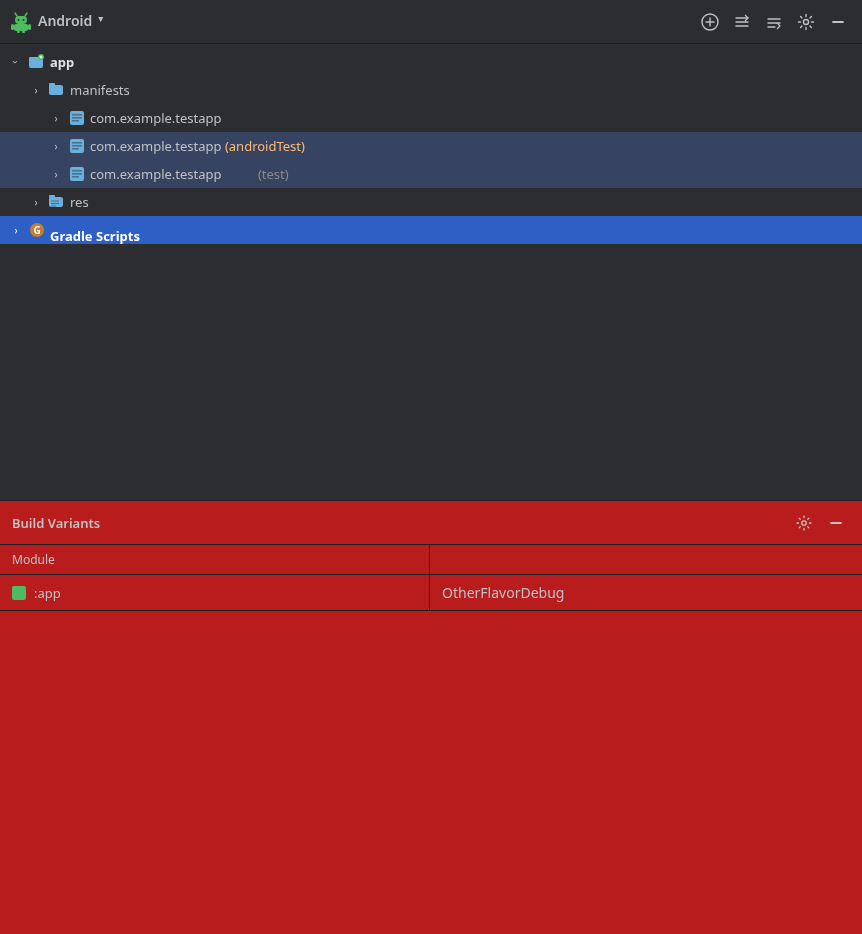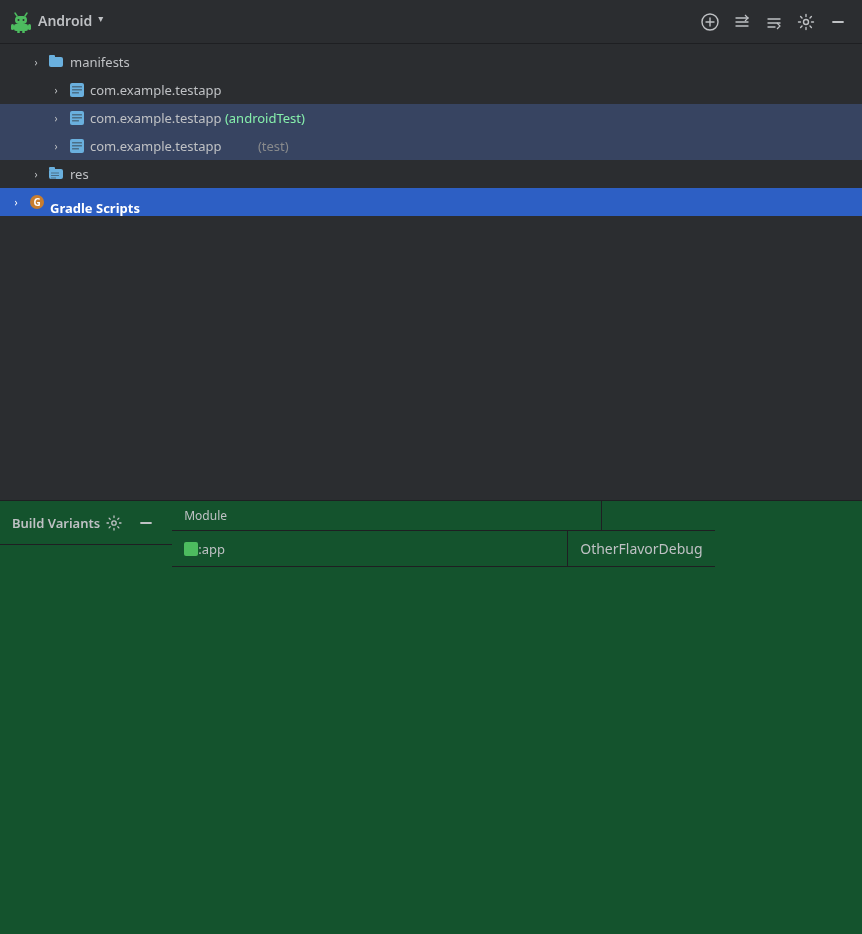--- a/index.html
+++ b/index.html
@@ -133,24 +133,24 @@
     .item-label.bold { font-weight: 700; color: #e0e0e0; }
 
     
     .panel-divider {
       height: 1px;
       background: #1e1f22;
     }
 
     
     .build-variants-panel {
-      background: #14532d;
-      flex: 1;
-      display: flex;
-      flex-direction: row;
+      background: #b91c1c;
+      flex: 1;
+      display: flex;
+      flex-direction: column;
     }
 
     .bv-header {
       height: 44px;
       display: flex;
       align-items: center;
       padding: 0 12px;
       border-bottom: 1px solid #1e1f22;
       flex-shrink: 0;
     }
@@ -199,27 +199,28 @@
     }
 
     .bv-table-row {
       display: flex;
       height: 36px;
       border-bottom: 1px solid #1e1f22;
       cursor: pointer;
     }
 
     .bv-cell-module {
-      width: 396px;
+      width: 430px;
       display: flex;
       align-items: center;
       padding: 0 12px;
       font-size: 13px;
       color: #bfc1c4;
       border-right: 1px solid #1e1f22;
+      gap: 8px;
     }
 
     .bv-cell-variant {
       flex: 1;
       display: flex;
       align-items: center;
       padding: 0 12px;
       font-size: 14px;
       color: #bfc1c4;
     }
@@ -311,20 +312,33 @@
         <button class="toolbar-btn">
           <svg width="18" height="18" viewBox="0 0 18 18" fill="none">
             <line x1="4" y1="9" x2="14" y2="9" stroke="#bfc1c4" stroke-width="1.8" stroke-linecap="round"></line>
           </svg>
         </button>
       </div>
     </div>
 
     <div class="file-tree">
 
+      <div class="tree-item indent-0">
+        <div class="expand-arrow expanded">›</div>
+        <div class="item-icon">
+          <svg width="16" height="16" viewBox="0 0 16 16">
+            <rect x="0" y="3" width="14" height="11" rx="2" fill="#6ab0de"></rect>
+            <rect x="0" y="3" width="6" height="3" rx="1" fill="#6ab0de"></rect>
+            <circle cx="12" cy="3" r="3" fill="#4dbb5f"></circle>
+            <line x1="12" y1="1.5" x2="12" y2="4.5" stroke="white" stroke-width="1.2"></line>
+            <line x1="10.5" y1="3" x2="13.5" y2="3" stroke="white" stroke-width="1.2"></line>
+          </svg>
+        </div>
+        <span class="item-label bold">app</span>
+      </div>
 
       <div class="tree-item indent-1">
         <div class="expand-arrow">›</div>
         <div class="item-icon">
           <svg width="16" height="14" viewBox="0 0 16 14">
             <rect x="0" y="2" width="14" height="10" rx="2" fill="#6ab0de"></rect>
             <rect x="0" y="2" width="6" height="3" rx="1" fill="#6ab0de"></rect>
             <rect x="0" y="0" width="6" height="3" rx="1" fill="#6ab0de"></rect>
           </svg>
         </div>
@@ -348,21 +362,21 @@
       <div class="tree-item indent-2 highlighted">
         <div class="expand-arrow">›</div>
         <div class="item-icon">
           <svg width="16" height="16" viewBox="0 0 16 16">
             <rect x="1" y="1" width="14" height="14" rx="2" fill="#6ab0de"></rect>
             <rect x="3" y="4" width="10" height="1.5" rx="0.5" fill="#2b2d30" opacity="0.5"></rect>
             <rect x="3" y="7" width="10" height="1.5" rx="0.5" fill="#2b2d30" opacity="0.5"></rect>
             <rect x="3" y="10" width="7" height="1.5" rx="0.5" fill="#2b2d30" opacity="0.5"></rect>
           </svg>
         </div>
-        <span class="item-label">com.example.testapp <span style="color:#86efac;margin-top:40px;">(androidTest)</span></span>
+        <span class="item-label">com.example.testapp <span style="color:#fdba74;margin-top:40px;">(androidTest)</span></span>
       </div>
 
       <div class="tree-item indent-2 highlighted">
         <div class="expand-arrow">›</div>
         <div class="item-icon">
           <svg width="16" height="16" viewBox="0 0 16 16">
             <rect x="1" y="1" width="14" height="14" rx="2" fill="#6ab0de"></rect>
             <rect x="3" y="4" width="10" height="1.5" rx="0.5" fill="#2b2d30" opacity="0.5"></rect>
             <rect x="3" y="7" width="10" height="1.5" rx="0.5" fill="#2b2d30" opacity="0.5"></rect>
             <rect x="3" y="10" width="7" height="1.5" rx="0.5" fill="#2b2d30" opacity="0.5"></rect>

